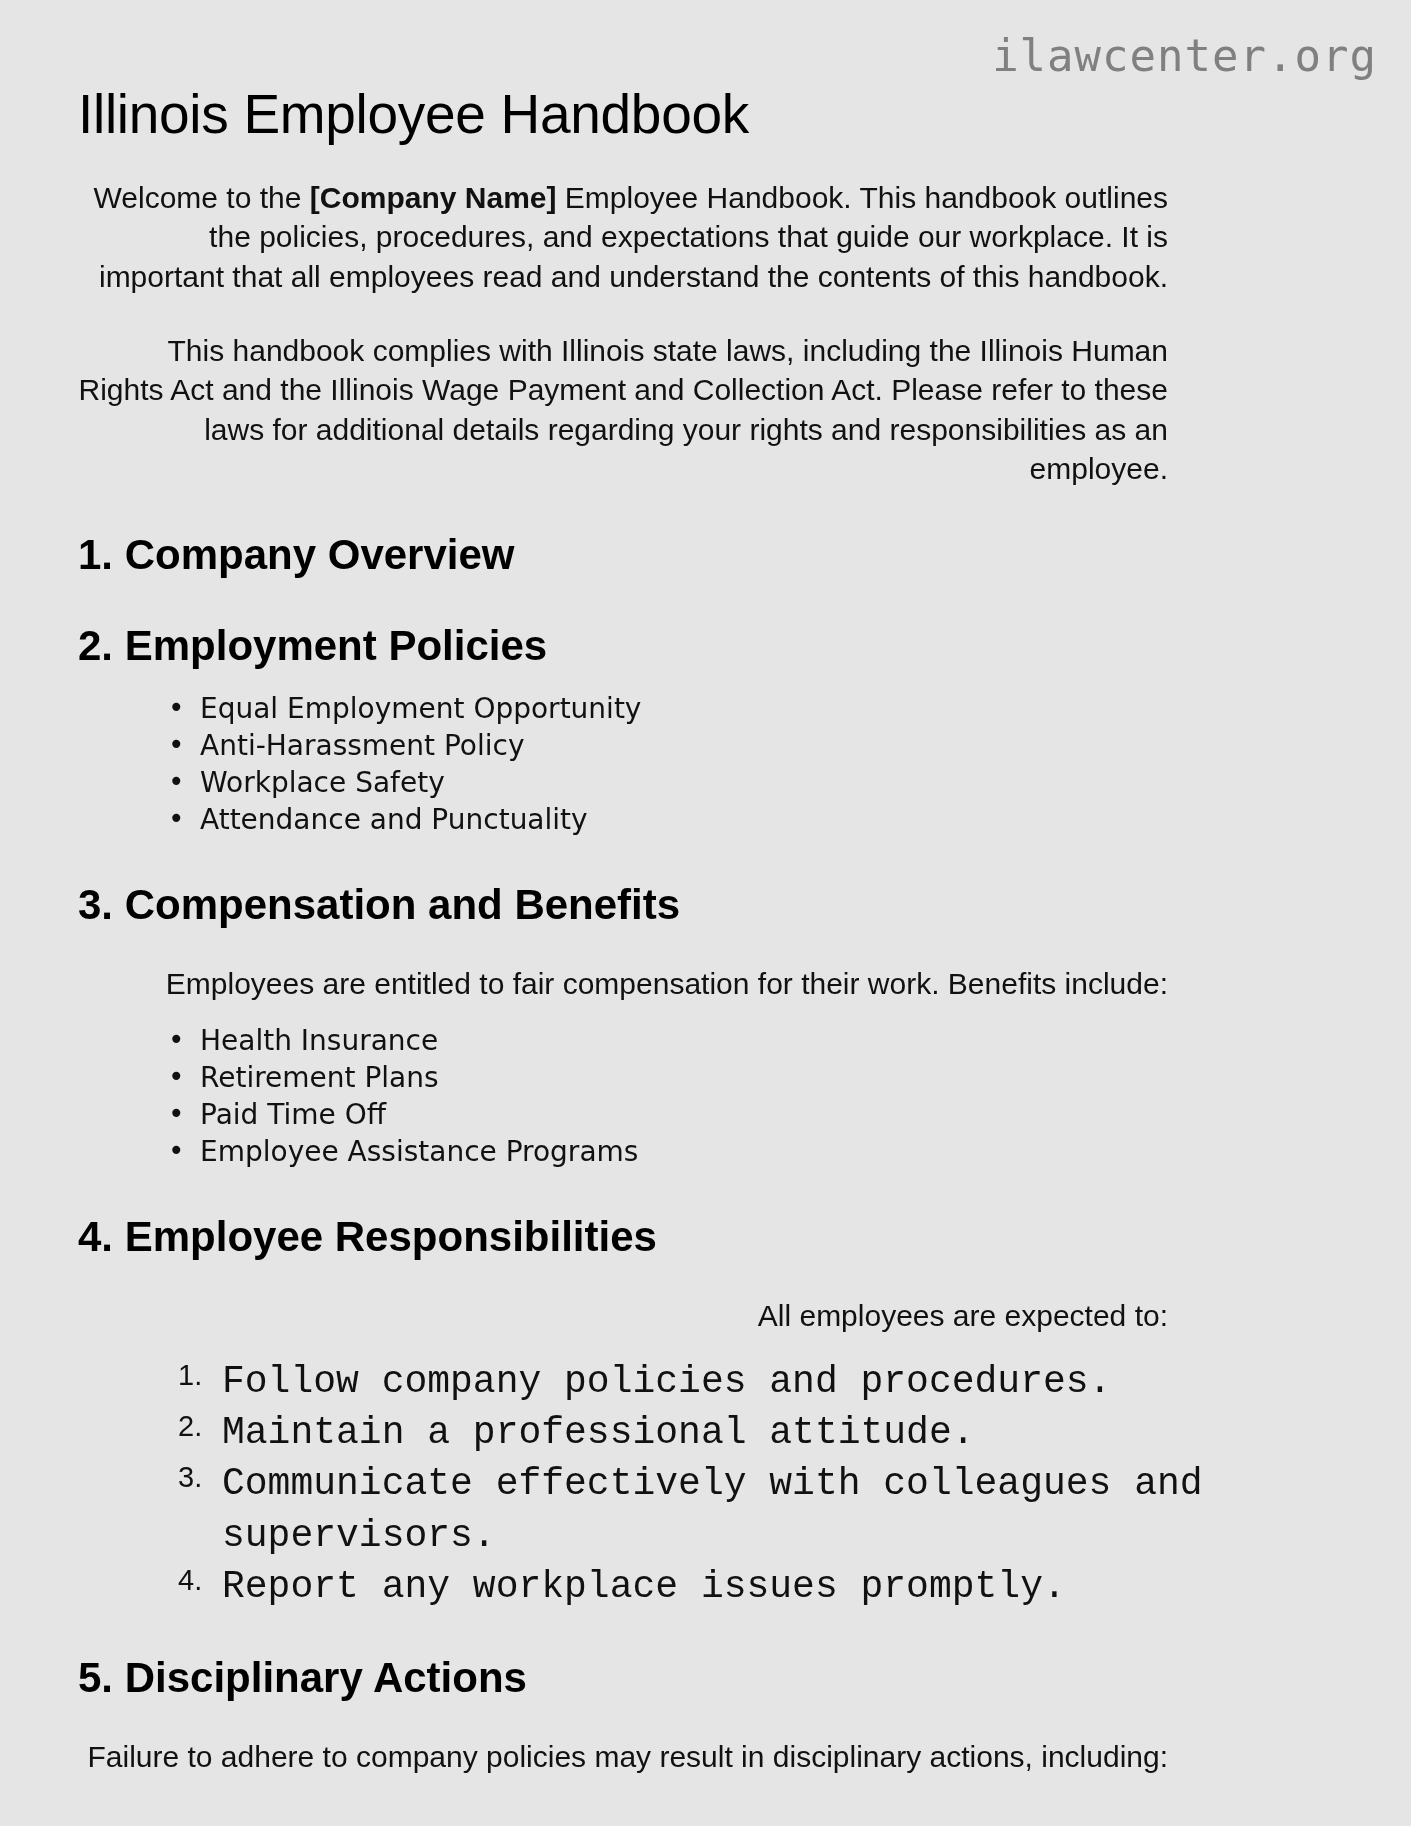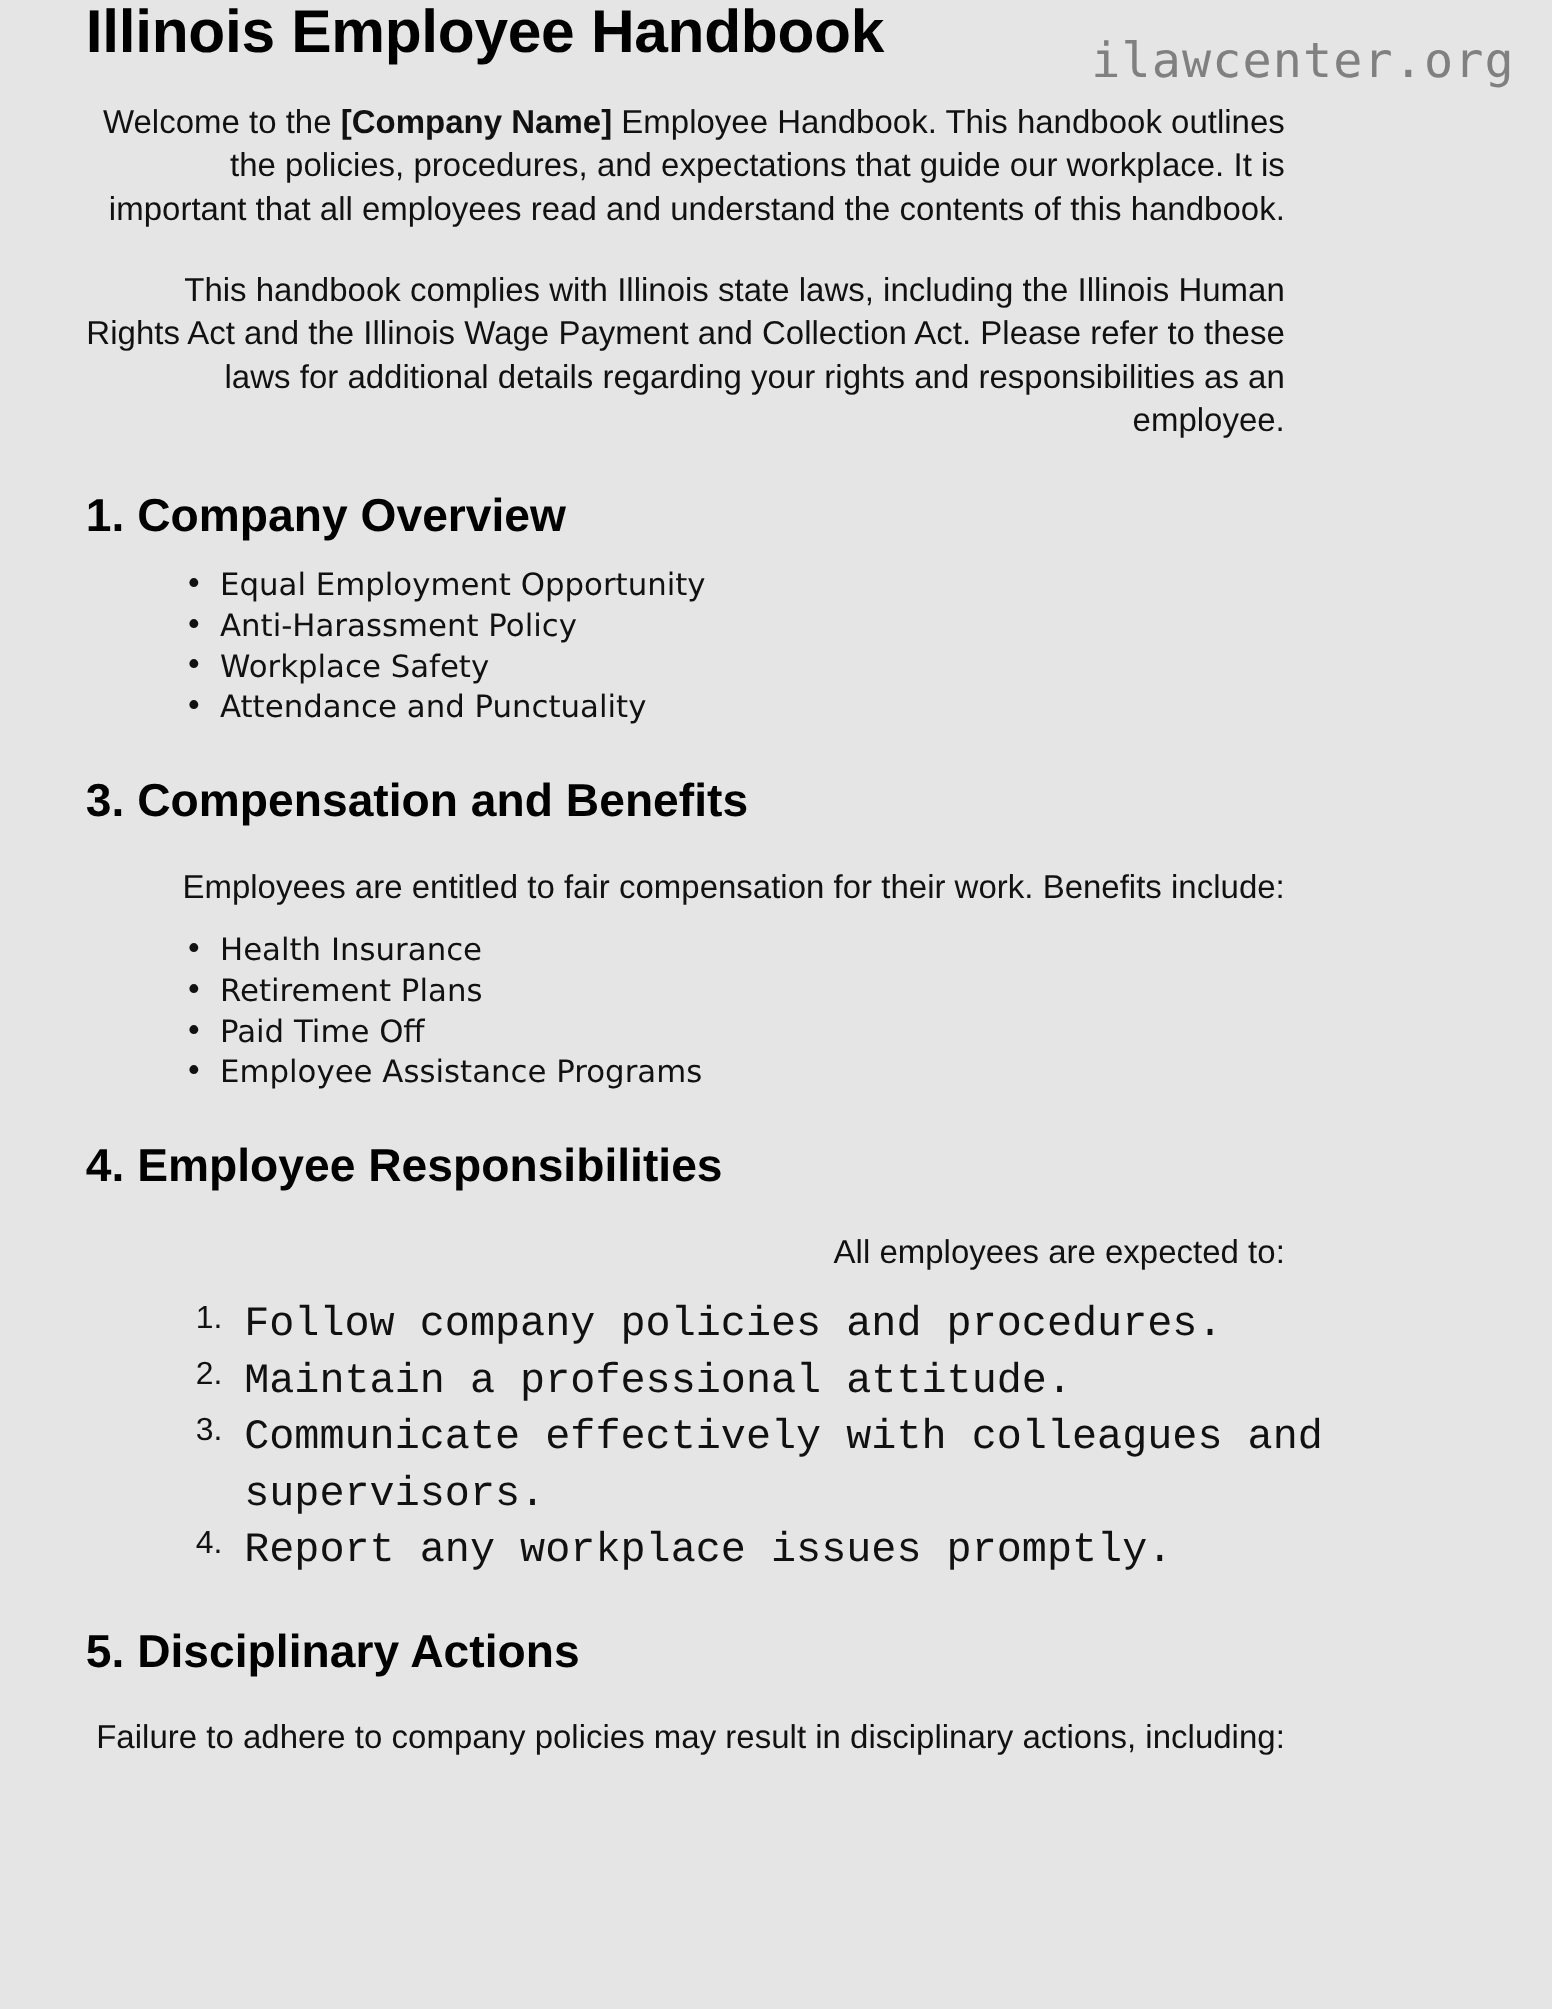--- a/index.html
+++ b/index.html
@@ -26,24 +26,25 @@
     right: 34px;
     font-family: "DejaVu Sans Mono", "Liberation Mono", monospace;
     font-size: 44px;
     letter-spacing: 1px;
     color: #808080;
     white-space: nowrap;
     line-height: 1;
   }
   h1.doc-title {
     margin: 0;
+    padding-top: 86px;
     font-family: "Liberation Sans Narrow", "Liberation Sans", sans-serif;
     font-stretch: condensed;
     font-size: 55px;
-    font-weight: bold;
+    font-weight: normal;
     letter-spacing: -0.3px;
     line-height: 1.05;
     color: #000;
   }
   p.para {
     margin: 0;
     padding-top: 34px;
     font-family: "Liberation Sans Narrow", "Liberation Sans", sans-serif;
     font-stretch: condensed;
     font-size: 30px;
@@ -125,20 +126,21 @@
   <div class="watermark">ilawcenter.org</div>
 
   <h1 class="doc-title">Illinois Employee Handbook</h1>
 
   <p class="para"><span>Welcome to the </span><b>[Company Name]</b><span> Employee Handbook. This handbook outlines the policies, procedures, and expectations that guide our workplace. It is important that all employees read and understand the contents of this handbook.</span></p>
 
   <p class="para"><span>This handbook complies with Illinois state laws, including the Illinois Human Rights Act and the Illinois Wage Payment and Collection Act. Please refer to these laws for additional details regarding your rights and responsibilities as an employee.</span></p>
 
   <h2 class="section-heading">1. Company Overview</h2>
 
+  <h2 class="section-heading">2. Employment Policies</h2>
   <ul class="bullets">
     <li>Equal Employment Opportunity</li>
     <li>Anti-Harassment Policy</li>
     <li>Workplace Safety</li>
     <li>Attendance and Punctuality</li>
   </ul>
 
   <h2 class="section-heading">3. Compensation and Benefits</h2>
   <p class="para">Employees are entitled to fair compensation for their work. Benefits include:</p>
   <ul class="bullets">

